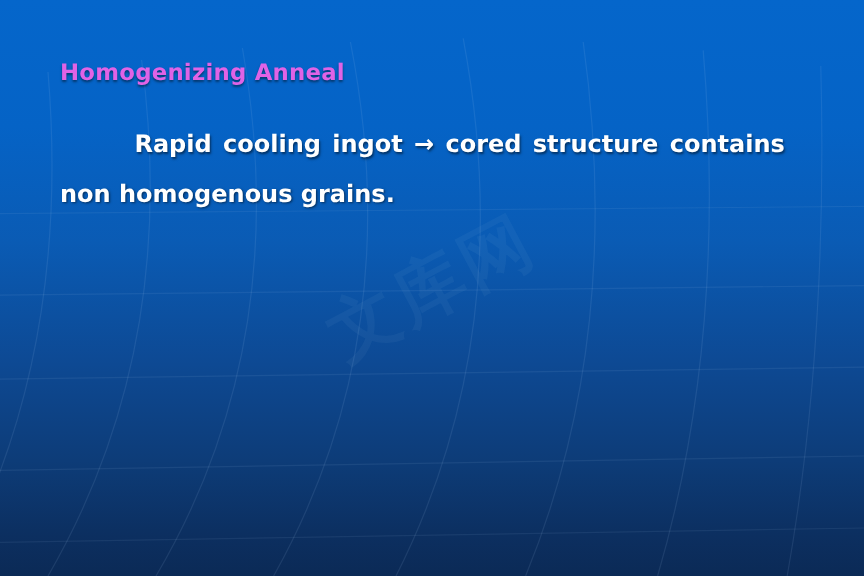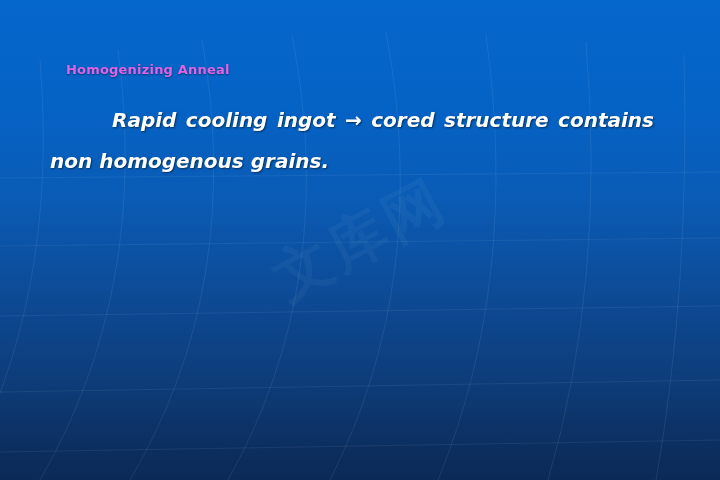--- a/index.html
+++ b/index.html
@@ -51,49 +51,47 @@
   .content {
     position: absolute;
     left: 50px;
     top: 0;
     width: 620px;
     height: 480px;
   }
 
   .slide-title {
     position: absolute;
-    left: 16px;
+    left: 0;
     top: 50px;
-    font-size: 13px;
+    font-size: 19px;
     font-weight: bold;
     color: #e063e6;
     letter-spacing: 0.2px;
     text-shadow: 0 1px 2px rgba(0,0,0,0.45);
     white-space: nowrap;
-    margin-top: 12px;
   }
 
   .body-block {
     position: absolute;
     left: 0;
     top: 100px;
     width: 620px;
     color: #ffffff;
     font-size: 20px;
     font-weight: bold;
     line-height: 41px;
     text-shadow: 1px 1px 2px rgba(0,0,0,0.5);
   }
 
   .para {
     margin: 0 16px 6px 0;
     text-align: justify;
     text-justify: inter-word;
     text-indent: 62px;
-    font-style: italic;
   }
   .para:last-child { margin-bottom: 0; }
 </style>
 </head>
 <body>
 
 <div id="slide">
 
   <div class="bg-deco">
     <svg viewBox="0 0 720 480" preserveAspectRatio="none" aria-hidden="true">

